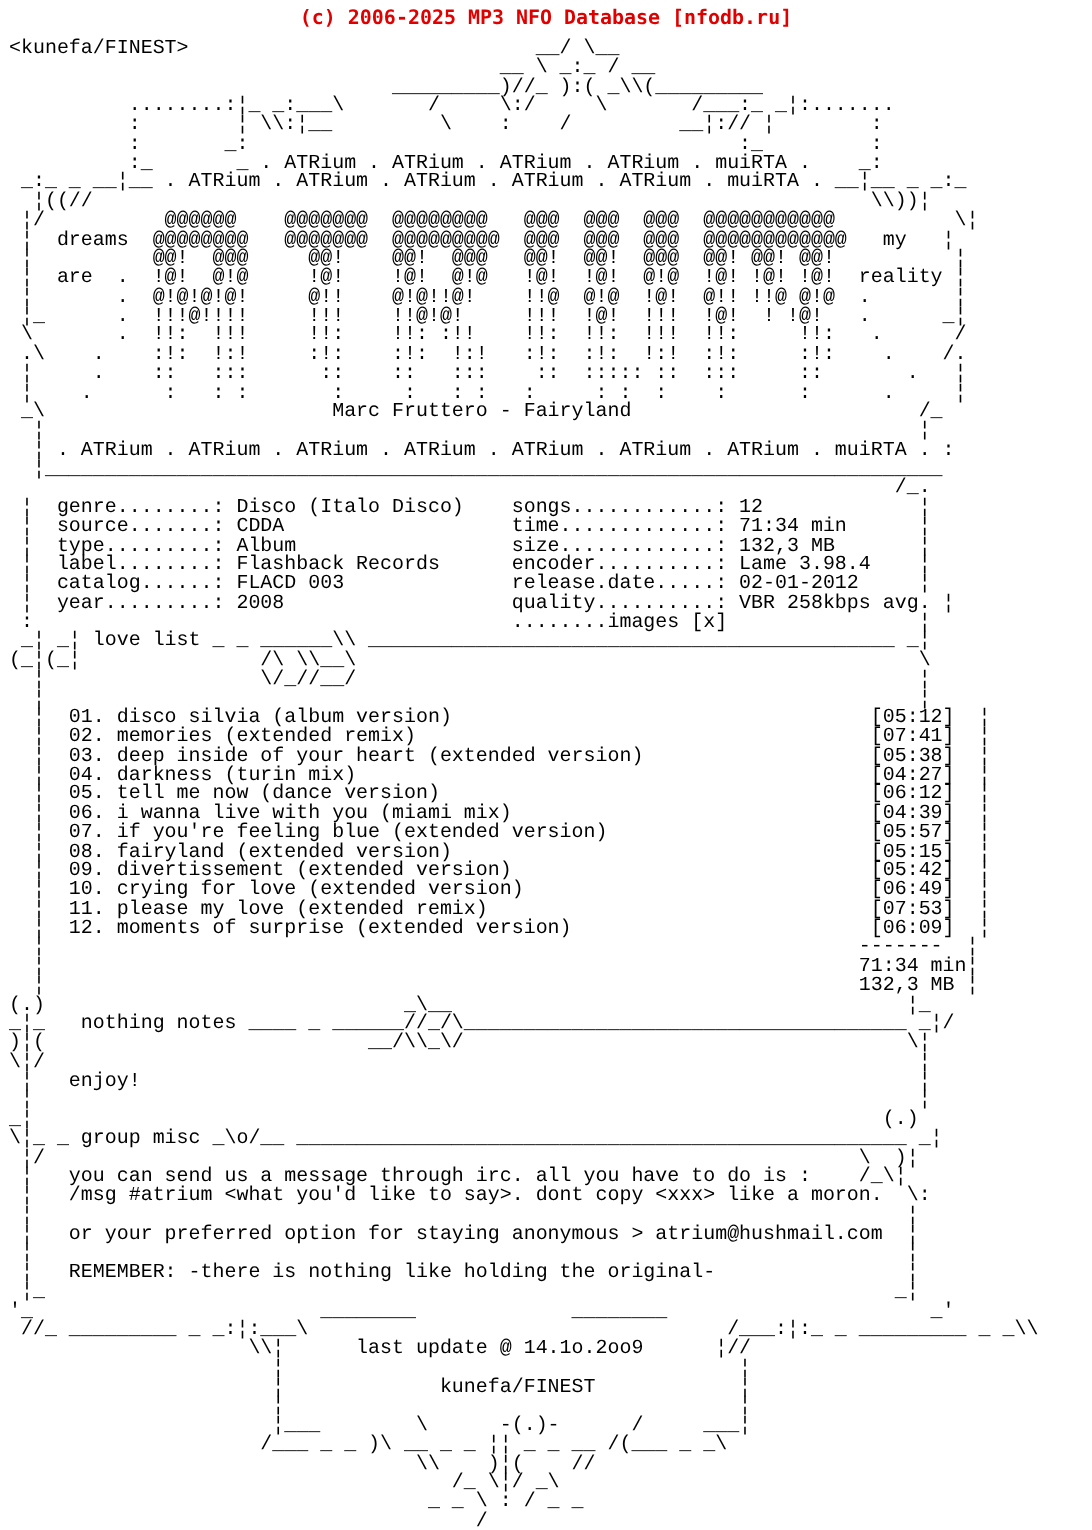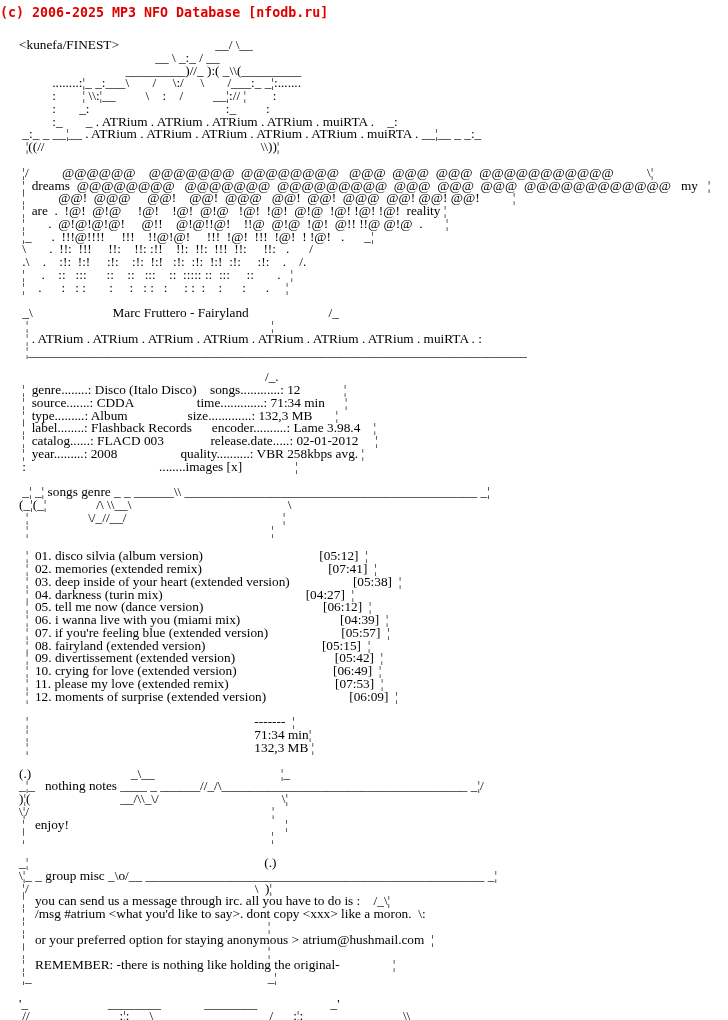--- a/index.html
+++ b/index.html
@@ -5,35 +5,35 @@
   html, body { margin: 0; padding: 0; }
   body {
     width: 728px;
     height: 1020px;
     overflow: hidden;
     background: #ffffff;
     font-family: "DejaVu Sans Mono", monospace;
   }
   .banner {
     padding-top: 5px;
-    text-align: left;
+    text-align: center;
     font-family: "DejaVu Sans Mono", monospace;
     font-size: 13.3px;
     font-weight: bold;
     color: #e00000;
     letter-spacing: 0px;
     height: 19px;
   }
   .nfo-wrap {
     padding-left: 6px;
     padding-top: 2px;
   }
   pre.nfo {
-    margin: 13px;
-    font-family: Liberation Serif, serif;
+    margin: 0;
+    font-family: Liberation Mono, monospace;
     font-size: 13.3px;
     line-height: 12.75px;
     color: #000000;
     white-space: pre;
   }
 </style>
 </head>
 <body>
 
 <div class="banner">(c) 2006-2025 MP3 NFO Database [nfodb.ru]</div>
@@ -63,21 +63,21 @@
   ¦ . ATRium . ATRium . ATRium . ATRium . ATRium . ATRium . ATRium . muiRTA . :
   ¦___________________________________________________________________________</pre>
   <pre class="nfo">                                                                          /_.
  ¦  genre........: Disco (Italo Disco)    songs............: 12             ¦
  ¦  source.......: CDDA                   time.............: 71:34 min      ¦
  ¦  type.........: Album                  size.............: 132,3 MB       ¦
  ¦  label........: Flashback Records      encoder..........: Lame 3.98.4    ¦
  ¦  catalog......: FLACD 003              release.date.....: 02-01-2012     ¦
  ¦  year.........: 2008                   quality..........: VBR 258kbps avg. ¦
  :                                        ........images [x]                ¦</pre>
-  <pre class="nfo"> _¦ _¦ songs genre _ _ ______\\ ____________________________________________ _¦
+  <pre class="nfo"> _¦ _¦ love list _ _ ______\\ ____________________________________________ _¦
 (_¦(_¦               /\ \\__\                                               \
   ¦                  \/_//__/                                               ¦
   ¦                                                                         ¦</pre>
   <pre class="nfo">  ¦  01. disco silvia (album version)                                   [05:12]  ¦
   ¦  02. memories (extended remix)                                      [07:41]  ¦
   ¦  03. deep inside of your heart (extended version)                   [05:38]  ¦
   ¦  04. darkness (turin mix)                                           [04:27]  ¦
   ¦  05. tell me now (dance version)                                    [06:12]  ¦
   ¦  06. i wanna live with you (miami mix)                              [04:39]  ¦
   ¦  07. if you're feeling blue (extended version)                      [05:57]  ¦
@@ -102,21 +102,21 @@
  ¦   /msg #atrium &lt;what you'd like to say&gt;. dont copy &lt;xxx&gt; like a moron.  \:
  ¦                                                                         ¦
  ¦   or your preferred option for staying anonymous &gt; atrium@hushmail.com  ¦
  ¦                                                                         ¦
  ¦   REMEMBER: -there is nothing like holding the original-                ¦
  ¦_                                                                       _¦</pre>
   <pre class="nfo">'_                        ________             ________                      _'
  //_ _________ _ _:¦:___\                                   /___:¦:_ _ _________ _ _\\
                     \\¦      last update @ 14.1o.2oo9      ¦//
                       ¦                                      ¦
-                      ¦             encoder/FINEST            ¦
+                      ¦             kunefa/FINEST            ¦
                       ¦                                      ¦
                       ¦___        \      -(.)-      /     ___¦
                      /___ _ _ )\ __ _ _ ¦¦ _ _ __ /(___ _ _\
                                   \\    )¦(    //
                                      /_ \¦/ _\
                                    _ _ \ : / _ _
                                        /</pre>
 </div>
 
 </body></html>

